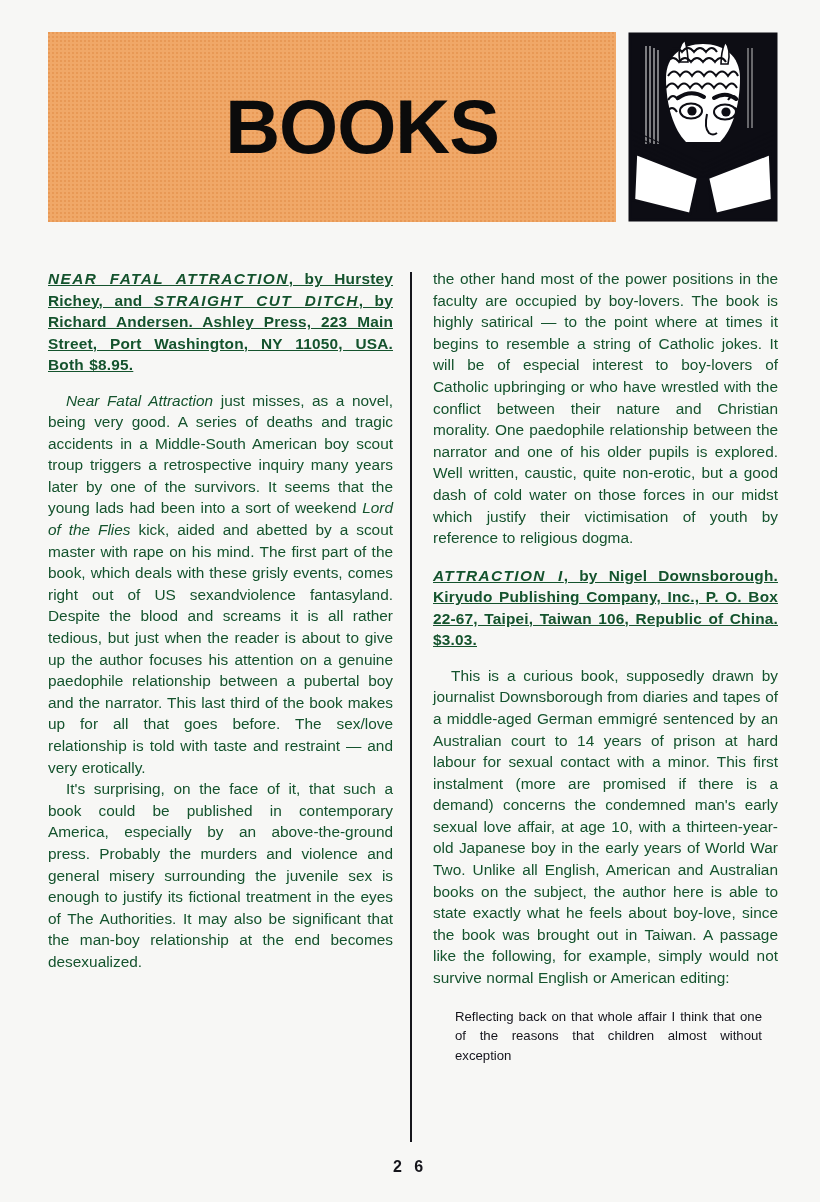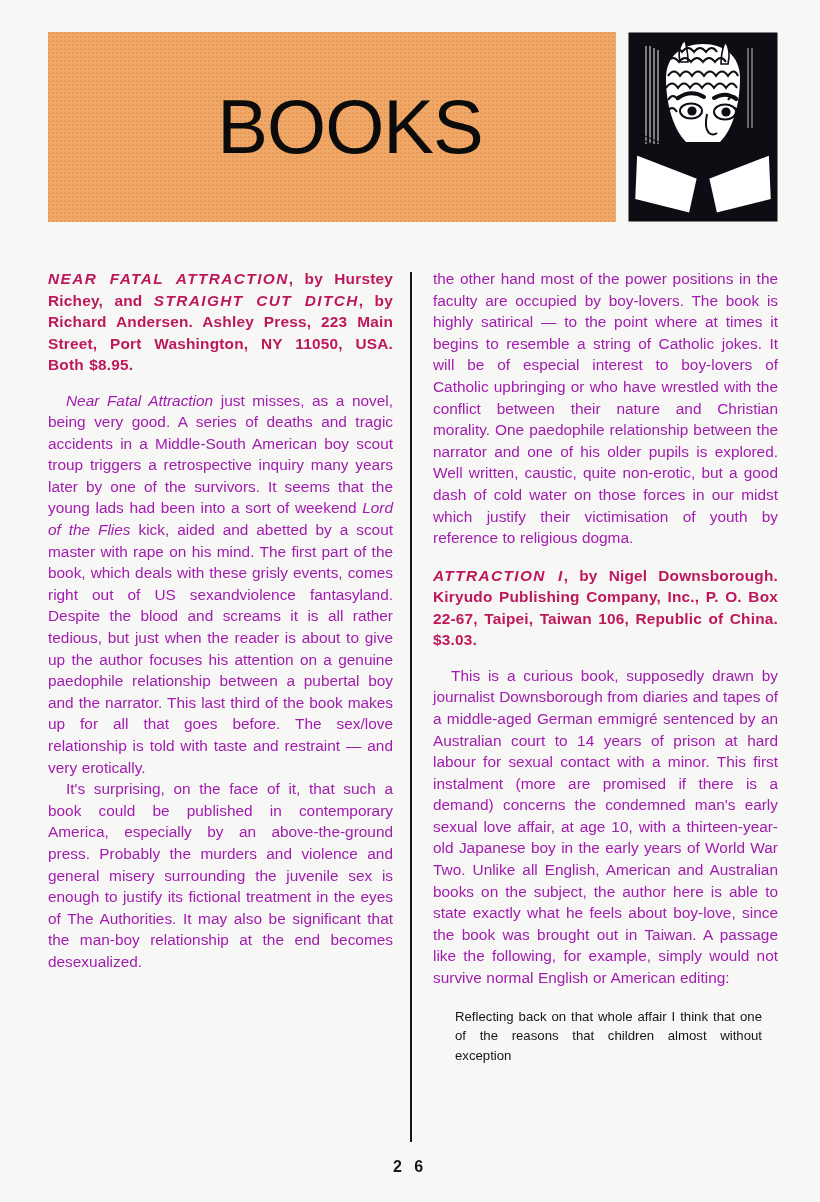--- a/index.html
+++ b/index.html
@@ -35,29 +35,29 @@
     top: 0;
     width: 568px;
     height: 190px;
     background-color: #f0a868;
     background-image:
       radial-gradient(circle at 1px 1px, rgba(226,140,70,0.55) 0.9px, rgba(0,0,0,0) 1.1px);
     background-size: 4px 4px;
   }
   .banner-title {
     position: absolute;
-    left: 0;
+    left: 12px;
     top: 0;
     width: 568px;
     height: 190px;
     display: flex;
     align-items: center;
     justify-content: center;
     font-family: "Liberation Sans", sans-serif;
-    font-weight: normal;
+    font-weight: bold;
     font-size: 76px;
     letter-spacing: -1px;
     color: #0b0b0b;
     padding-left: 36px;
     box-sizing: border-box;
     line-height: 1;
     border-radius: 18px;
   }
 
   
@@ -92,32 +92,33 @@
     width: 2px;
     height: 870px;
     background: #16161c;
   }
 
   
   .cite {
     font-size: 15.4px;
     font-weight: bold;
     line-height: 21.5px;
-    color: #be185d;
+    color: #14532d;
     text-align: justify;
     letter-spacing: 0.2px;
     margin: 0 0 14px 0;
     word-spacing: 1px;
+    text-decoration: underline;
   }
   .cite i { font-style: italic; letter-spacing: 1.4px; }
 
   p.body {
     font-size: 15.4px;
     line-height: 21.6px;
-    color: #a21caf;
+    color: #14532d;
     text-align: justify;
     margin: 0;
     text-indent: 18px;
     word-spacing: 0.3px;
   }
   p.body.tight { text-indent: 18px; }
   p.body i { font-style: italic; }
 
   .blockquote {
     margin: 18px 16px 0 22px;

